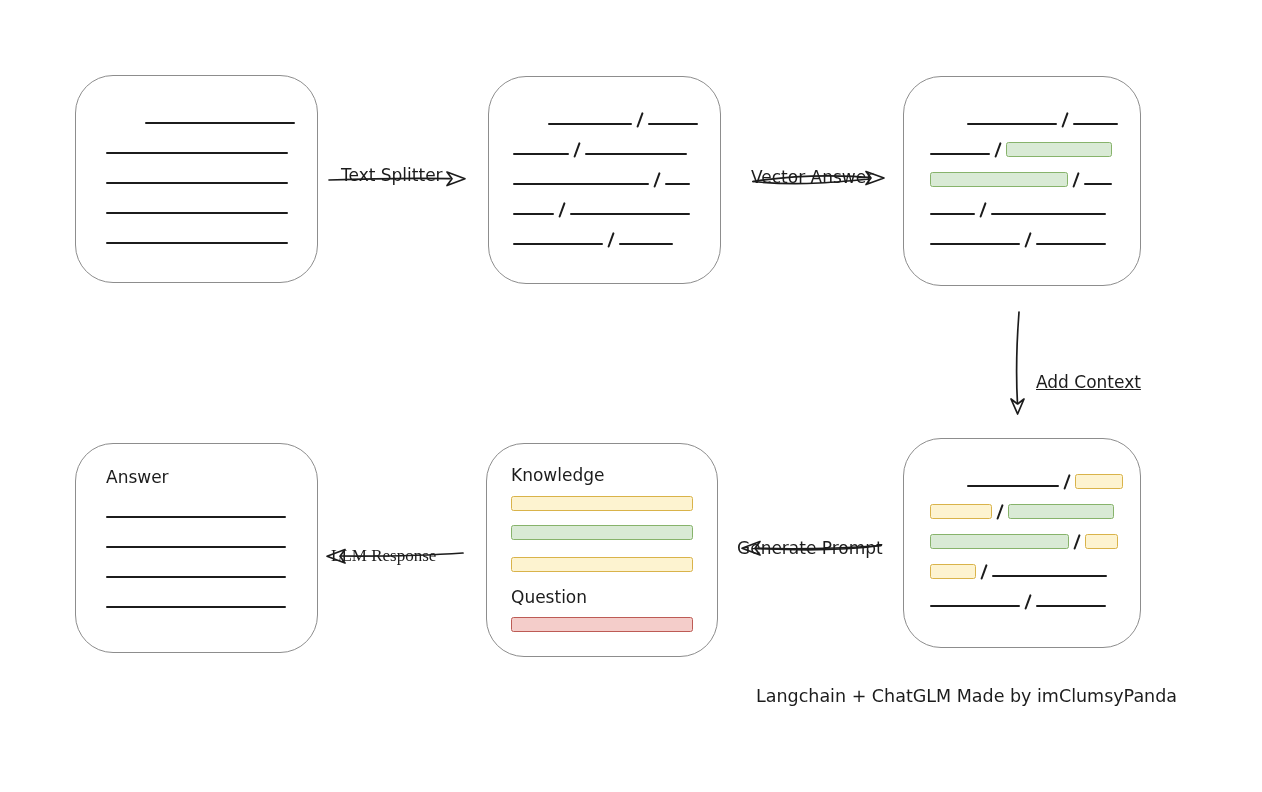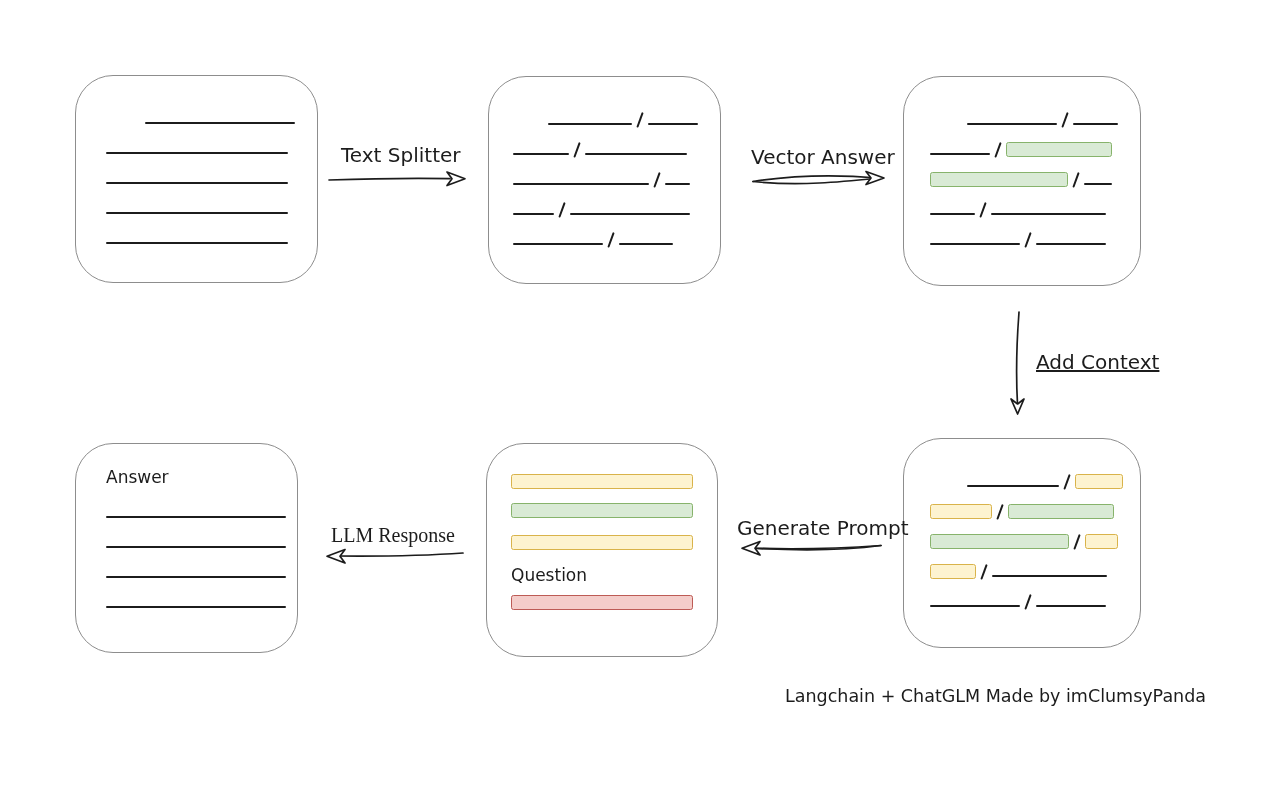--- a/index.html
+++ b/index.html
@@ -13,21 +13,21 @@
   }
   .rows{position:absolute;left:0;top:0;right:0;}
   .trow{display:flex;align-items:flex-end;height:30px;gap:7px;}
   .tline{height:2px;background:#1c1c1c;border-radius:1px;margin-bottom:4px;}
   .indent{height:1px;}
   .slash{width:2.4px;height:16px;background:#1c1c1c;border-radius:1.5px;
     transform:rotate(20deg);margin-bottom:1px;flex:0 0 auto;}
   .chip{height:15px;border:1.4px solid;border-radius:2.5px;margin-bottom:2px;box-sizing:border-box;}
   .heading{font-size:17px;line-height:22px;white-space:nowrap;}
   .bar{width:182px;height:15px;border:1.4px solid;border-radius:2.5px;box-sizing:border-box;}
-  .arrow-label{position:absolute;font-size:20px;line-height:21px;white-space:nowrap;}
+  .arrow-label{position:absolute;font-size:17px;line-height:21px;white-space:nowrap;margin-top:20px;}
   .caption{position:absolute;font-size:17.5px;white-space:nowrap;}
   svg.arrows{position:absolute;left:0;top:0;pointer-events:none;}
 </style>
 </head>
 <body>
 
 <div class="canvas">
 
   <div class="node" style="left:75px;top:75px;width:243px;height:208px;">
     <div class="rows" style="left:30px;top:22px;">
@@ -138,33 +138,34 @@
         <div class="trow">
           <div class="tline" style="width: 90px;"></div>
           <div class="slash"></div>
           <div class="tline" style="width: 70px;"></div>
         </div>
       </div>
   </div>
 
   <div class="node" style="left:486px;top:443px;width:232px;height:214px;">
     <div style="position:absolute;left:24px;top:20px;">
+      <div class="heading">Knowledge</div>
       <div>
           <div class="bar" style="background: rgb(253, 243, 208); border-color: rgb(217, 179, 74); margin-top: 10px;"></div>
           <div class="bar" style="background: rgb(217, 234, 213); border-color: rgb(135, 179, 107); margin-top: 14px;"></div>
           <div class="bar" style="background: rgb(253, 243, 208); border-color: rgb(217, 179, 74); margin-top: 17px;"></div>
         </div>
       <div class="heading" style="margin-top:14px;">Question</div>
       <div>
           <div class="bar" style="background: rgb(244, 205, 202); border-color: rgb(189, 91, 85); margin-top: 9px;"></div>
         </div>
     </div>
   </div>
 
-  <div class="node" style="left:75px;top:443px;width:223px;height:210px;">
+  <div class="node" style="left:75px;top:443px;width:243px;height:210px;">
     <div class="heading" style="position:absolute;left:30px;top:22px;">Answer</div>
     <div class="rows" style="left:30px;top:48px;">
         <div class="trow">
           <div class="tline" style="width: 180px;"></div>
         </div>
         <div class="trow">
           <div class="tline" style="width: 180px;"></div>
         </div>
         <div class="trow">
           <div class="tline" style="width: 180px;"></div>
@@ -196,15 +197,15 @@
       <polygon points="345,549.5 327,556.2 345,563 340,556.2" fill="#ffffff"></polygon>
     </g>
   </svg>
 
   <div class="arrow-label" style="left:341px;top:145px;">Text Splitter</div>
   <div class="arrow-label" style="left:751px;top:147px;">Vector Answer</div>
   <div class="arrow-label" style="left:1036px;top:352px;text-decoration:underline;">Add Context</div>
   <div class="arrow-label" style="left:737px;top:518px;">Generate Prompt</div>
   <div class="arrow-label" style="left:331px;top:525px;font-family:Liberation Serif, serif;">LLM Response</div>
 
-  <div class="caption" style="left:785px;top:686px;">Langchain + ChatGLM Made by imClumsyPanda</div>
+  <div class="caption" style="left:756px;top:686px;">Langchain + ChatGLM Made by imClumsyPanda</div>
 
 </div>
 
 </body></html>

